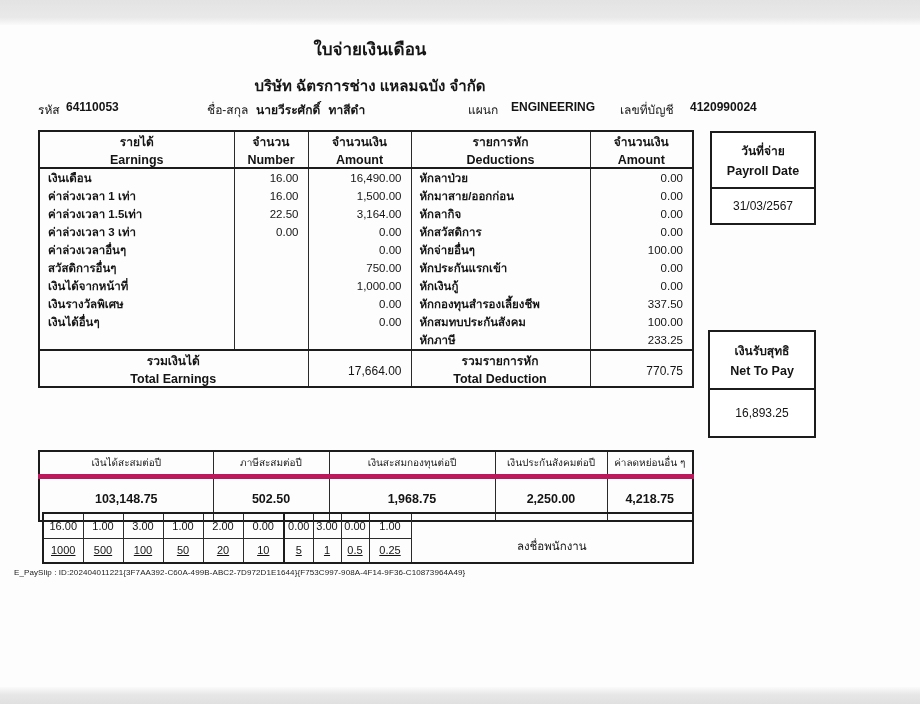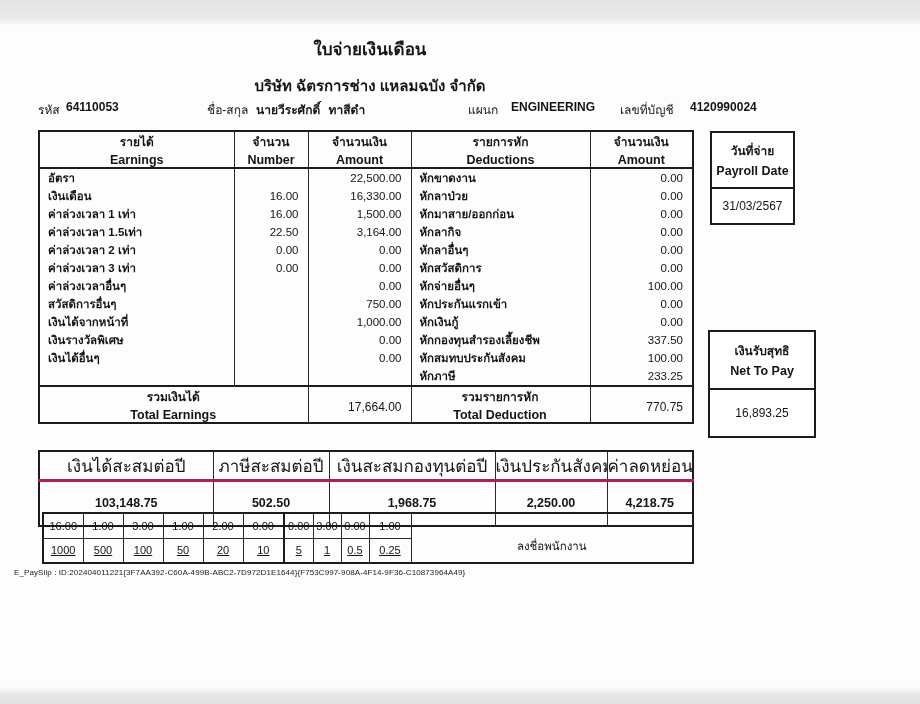--- a/index.html
+++ b/index.html
@@ -44,33 +44,33 @@
   .hd-th { font-size: 12px; font-weight: bold; }
   .hd-en { font-size: 12.5px; font-weight: bold; margin-top: 2px; }
   .main-table tbody td { height: 17.75px; font-size: 11.5px; padding: 0 9px 0 8px; }
   td.lbl { font-weight: bold; font-size: 12px; text-align: left; }
   td.num { text-align: right; }
   .totals-row td { border-top: 2px solid #1c1c1c; height: 53px; }
   .tot-lbl { text-align: center; vertical-align: middle; }
   .tot-amt { text-align: right; vertical-align: bottom; padding-bottom: 8px !important; font-size: 12px !important; }
 
   .side-box { position: absolute; border: 2px solid #1c1c1c; background: #fff; }
-  .date-box { left: 710px; top: 131px; width: 85px; }
+  .date-box { left: 710px; top: 131px; width: 106px; }
   .net-box  { left: 708px; top: 330px; width: 108px; }
   .box-head { border-bottom: 2px solid #1c1c1c; text-align: center; padding: 8px 2px 9px 2px; }
   .box-head .hd-th { font-size: 12px; }
   .box-head .hd-en { font-size: 12.5px; margin-top: 4px; }
   .box-value { text-align: center; font-size: 12px; padding: 10px 2px; }
   .net-box .box-head { padding: 9px 2px 10px 2px; }
   .net-box .box-value { padding: 16px 2px; }
 
   .ytd-table { position: absolute; left: 38px; top: 450px; width: 654px; border: 2px solid #1c1c1c; }
   .ytd-table td { border-left: 1px solid #2a2a2a; text-align: center; overflow: hidden; white-space: nowrap; }
   .ytd-table td:first-child { border-left: none; }
-  .ytd-head td { height: 25px; font-size: 17px; border-bottom: 3px solid #be185d; }
+  .ytd-head td { height: 25px; font-size: 10px; border-bottom: 5px solid #be185d; }
   .ytd-vals td { height: 45px; font-size: 12.5px; font-weight: bold; }
 
   .denom-table { position: absolute; left: 42px; top: 512px; width: 650px; border: 2px solid #1c1c1c; }
   .denom-table td { border-left: 1px solid #2a2a2a; text-align: center; font-size: 11px; overflow: hidden; white-space: nowrap; }
   .denom-table td:first-child { border-left: none; }
   .denom-counts td { height: 25px; border-bottom: 1px solid #2a2a2a; }
   .denom-vals td { height: 25px; }
   td.thick-left { border-left: 2px solid #1c1c1c; }
   .denom-vals .u { text-decoration: underline; }
   td.sig-cell { vertical-align: bottom; padding-bottom: 7px; font-size: 11.5px; border-bottom: none !important; }
@@ -129,52 +129,38 @@
         <div class="hd-en">Deductions</div>
       </th>
       <th>
         <div class="hd-th">จำนวนเงิน</div>
         <div class="hd-en">Amount</div>
       </th>
     </tr>
   </thead>
   <tbody>
     <tr>
-      <td class="lbl">อัตรา</td>
-      <td class="num"></td>
-      <td class="num">22,500.00</td>
-      <td class="lbl">หักขาดงาน</td>
-      <td class="num">0.00</td>
-    </tr>
-    <tr>
       <td class="lbl">เงินเดือน</td>
       <td class="num">16.00</td>
-      <td class="num">16,330.00</td>
+      <td class="num">16,490.00</td>
       <td class="lbl">หักลาป่วย</td>
       <td class="num">0.00</td>
     </tr>
     <tr>
       <td class="lbl">ค่าล่วงเวลา 1 เท่า</td>
       <td class="num">16.00</td>
       <td class="num">1,500.00</td>
       <td class="lbl">หักมาสาย/ออกก่อน</td>
       <td class="num">0.00</td>
     </tr>
     <tr>
       <td class="lbl">ค่าล่วงเวลา 1.5เท่า</td>
       <td class="num">22.50</td>
       <td class="num">3,164.00</td>
       <td class="lbl">หักลากิจ</td>
-      <td class="num">0.00</td>
-    </tr>
-    <tr>
-      <td class="lbl">ค่าล่วงเวลา 2 เท่า</td>
-      <td class="num">0.00</td>
-      <td class="num">0.00</td>
-      <td class="lbl">หักลาอื่นๆ</td>
       <td class="num">0.00</td>
     </tr>
     <tr>
       <td class="lbl">ค่าล่วงเวลา 3 เท่า</td>
       <td class="num">0.00</td>
       <td class="num">0.00</td>
       <td class="lbl">หักสวัสดิการ</td>
       <td class="num">0.00</td>
     </tr>
     <tr>

